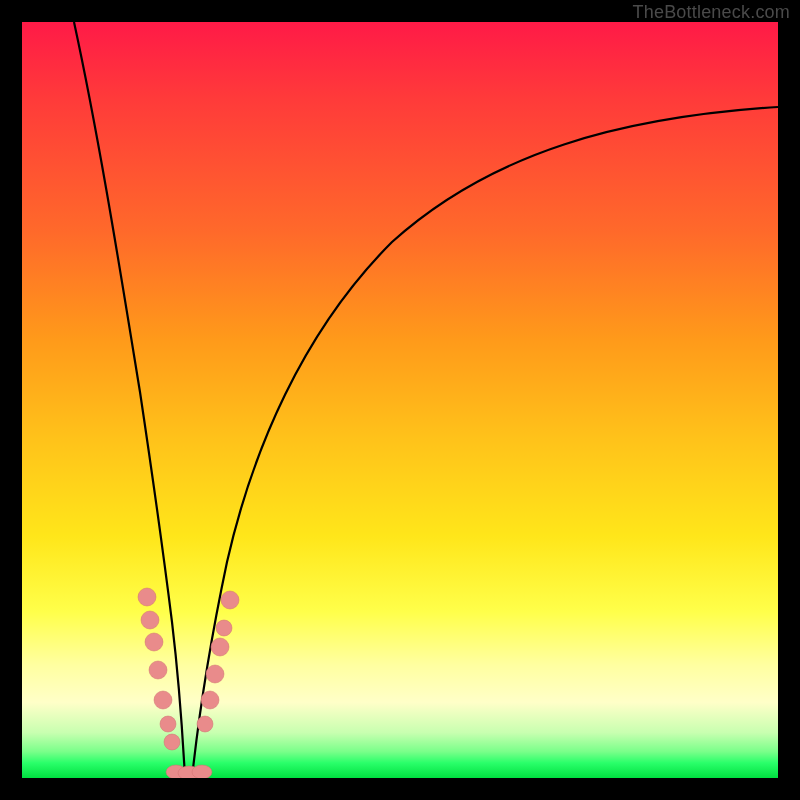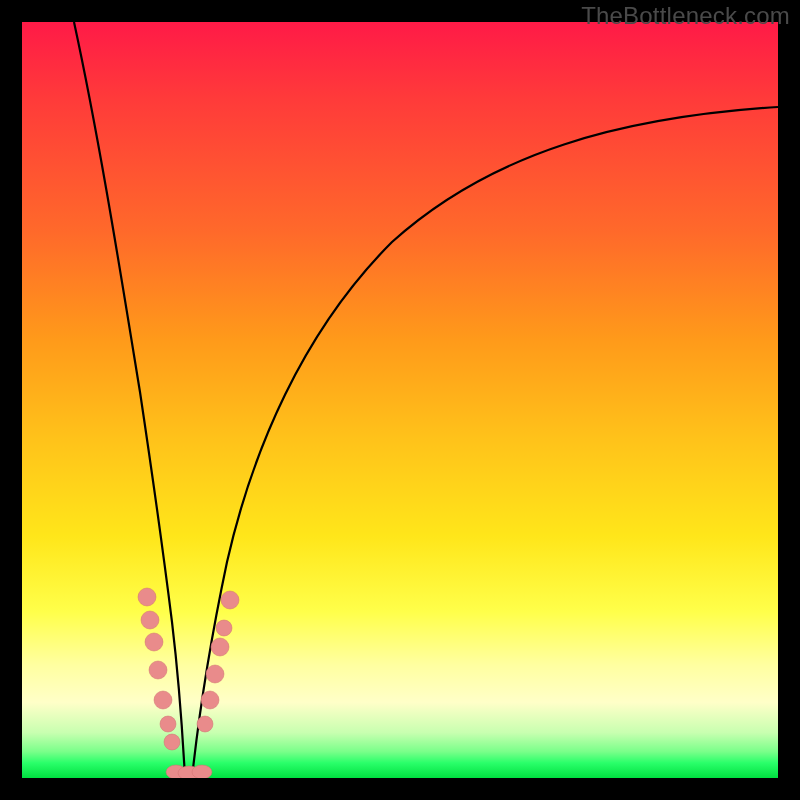--- a/index.html
+++ b/index.html
@@ -38,21 +38,21 @@
       #7aff8a 96.5%,
       #2aff6a 98%,
       #00e040 100%
     );
   }
   .watermark {
     position: absolute;
     top: 2px;
     right: 10px;
     color: #4a4a4a;
-    font-size: 24px;
+    font-size: 18px;
     font-weight: 500;
     letter-spacing: 0.2px;
     user-select: none;
   }
   svg.curves {
     position: absolute;
     inset: 0;
   }
   .curve {
     fill: none;

